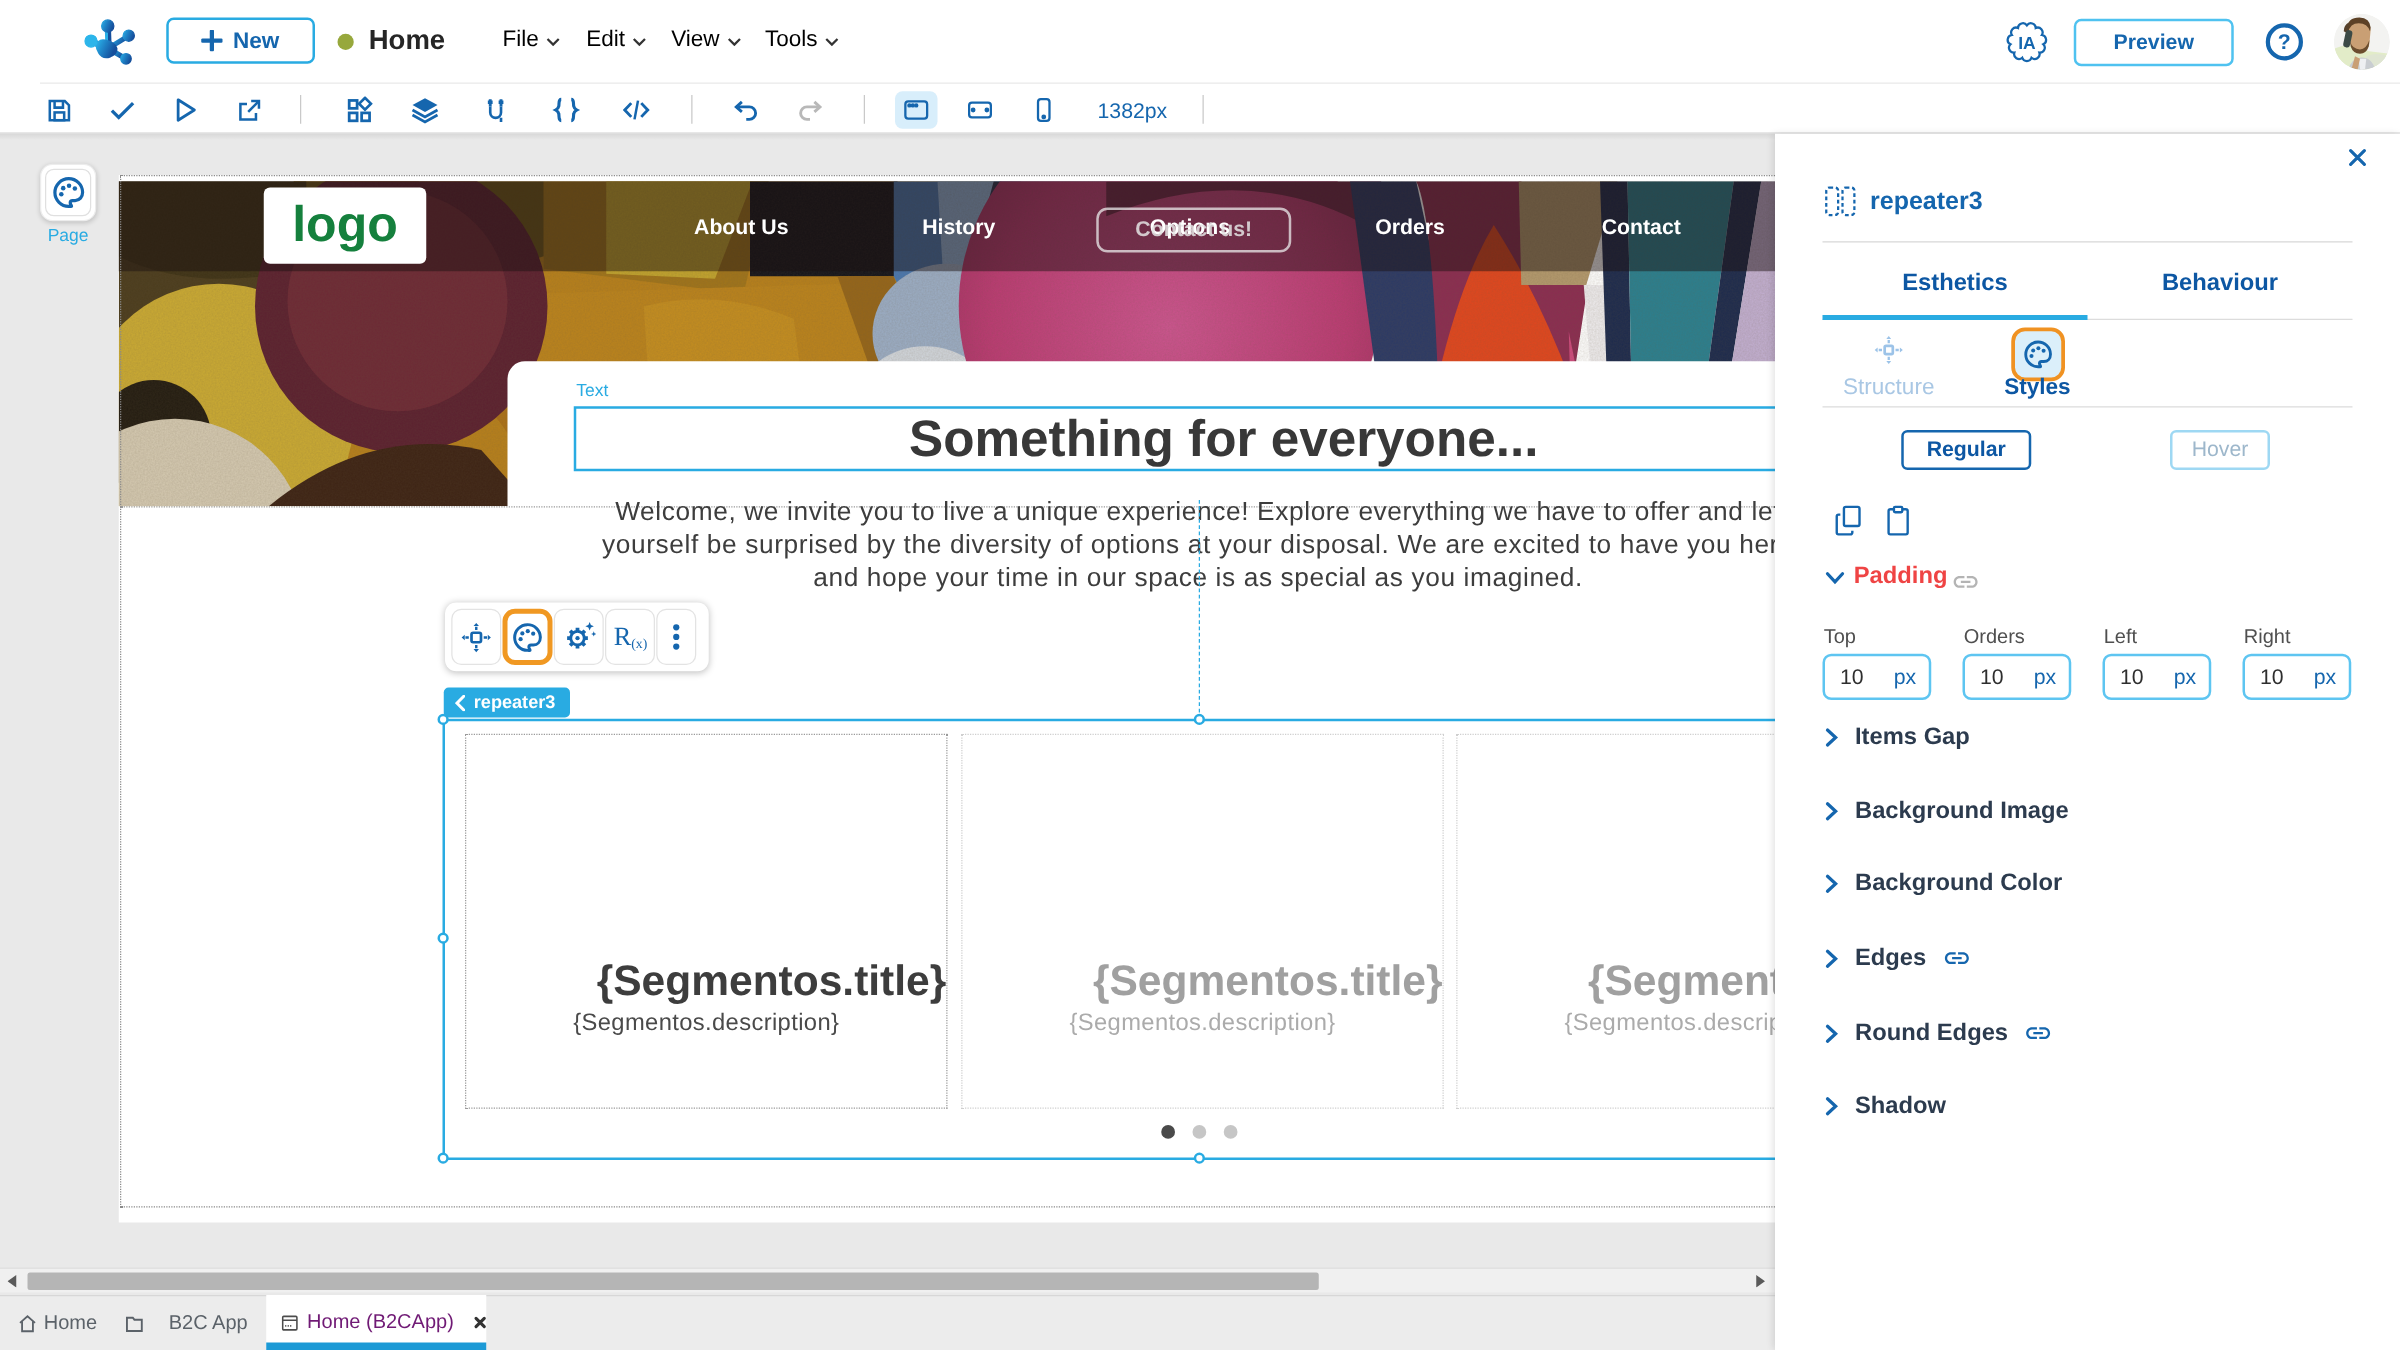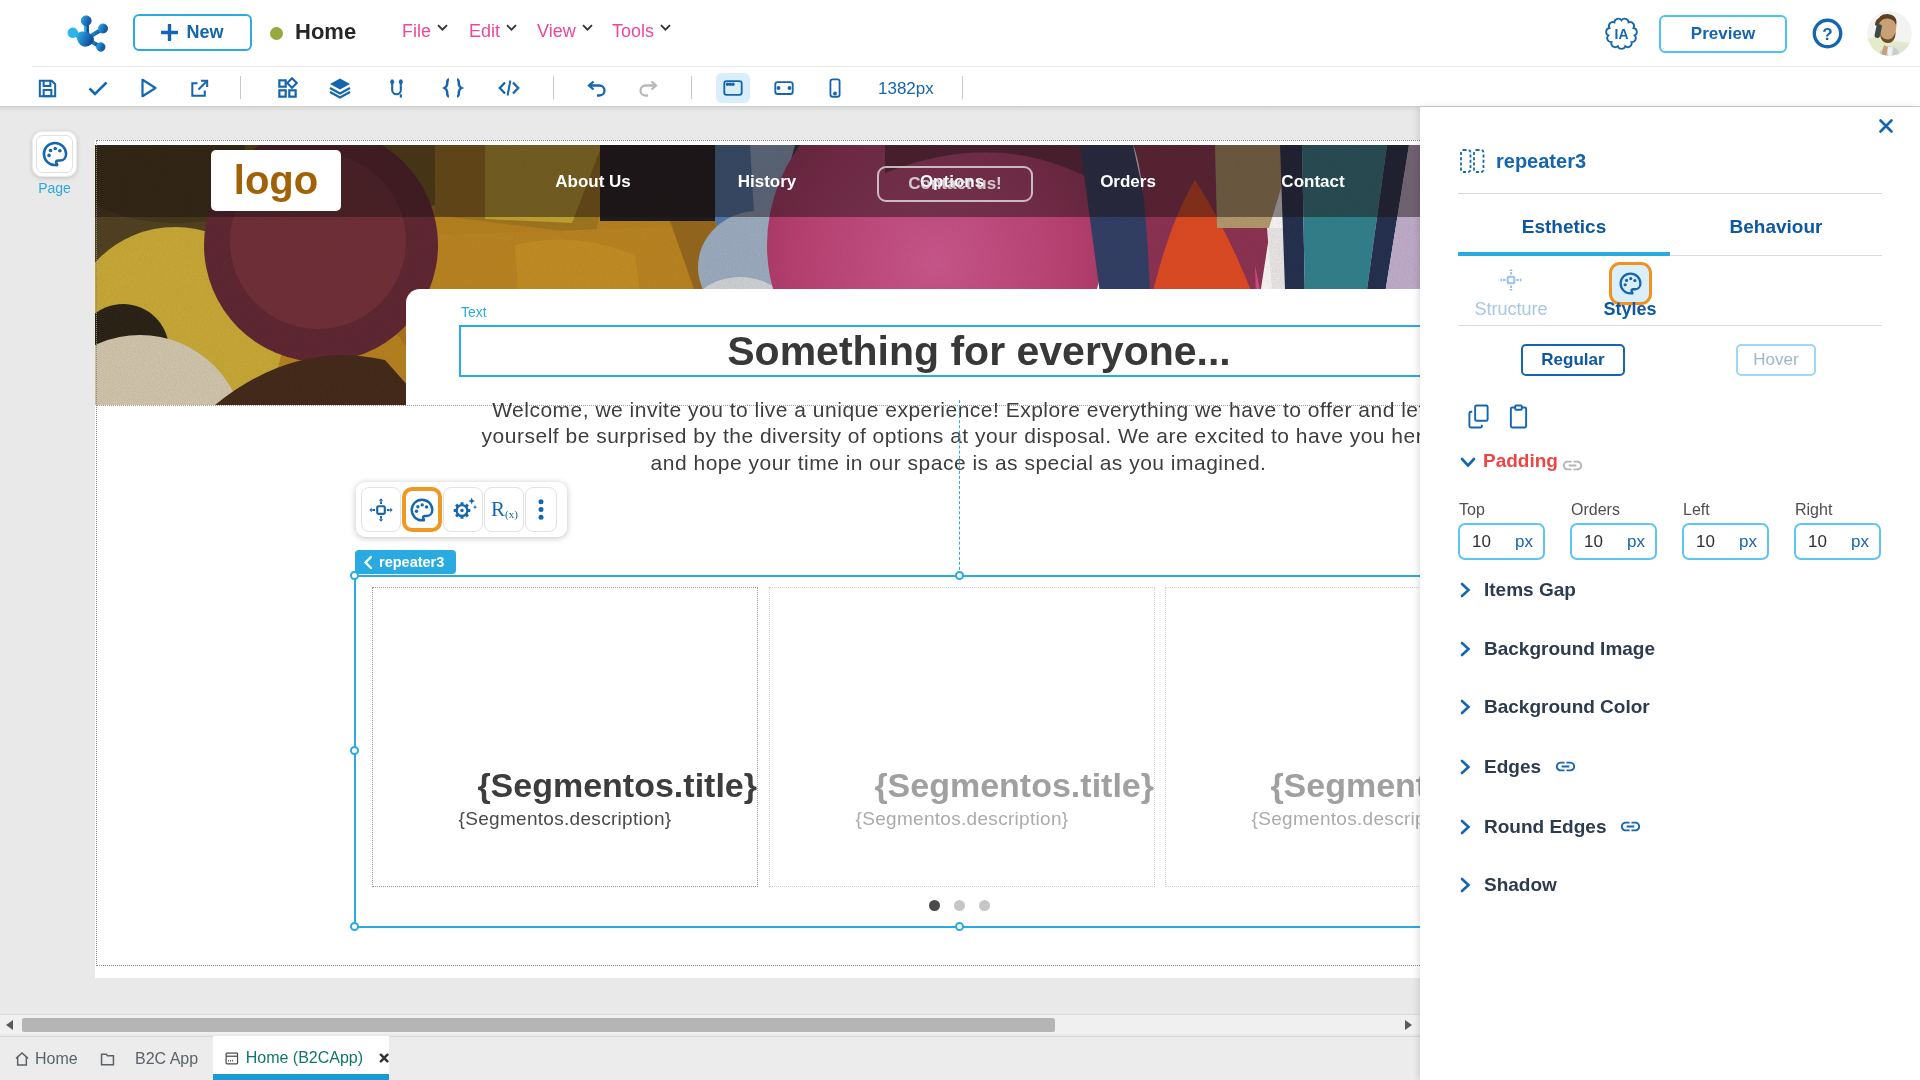--- a/index.html
+++ b/index.html
@@ -7,21 +7,21 @@
   .abs { position:absolute; }
   body { position:relative; }
   svg { display:block; }
 
   
   #topbar { position:absolute; left:0; top:0; width:1920px; height:67px; background:#fff; border-bottom:1px solid #e9e9e9;margin-left:32px; }
   #newbtn { position:absolute; left:101px; top:14px; width:119px; height:37px; border:2px solid #29abe2; border-radius:6px; background:#fff;
             display:flex; align-items:center; justify-content:center; gap:8px; color:#1566ae; font-weight:bold; font-size:18px; }
   #greendot { position:absolute; left:238px; top:27px; width:13px; height:13px; border-radius:50%; background:#97a83c; }
   #title { position:absolute; left:263px; top:19px; font-size:22px; font-weight:bold; color:#262626; }
-  .menu { position:absolute; top:21px; font-size:18px; color:#ec4899; display:flex; align-items:flex-start; gap:6px; }
+  .menu { position:absolute; top:21px; font-size:18px; color:#000000; display:flex; align-items:center; gap:6px; }
   .menu svg { margin-top:3px; }
 
   #iabadge { position:absolute; left:1572px; top:16px; }
   #previewbtn { position:absolute; left:1627px; top:15px; width:128px; height:38px; border:2px solid #4fc2f0; border-radius:6px; background:#fff;
                 color:#1566ae; font-weight:bold; font-size:17px; display:flex; align-items:center; justify-content:center; }
   #helpbtn { position:absolute; left:1780px; top:18px; }
   #avatar { position:absolute; left:1835px; top:11px; width:45px; height:45px; border-radius:50%; overflow:hidden; }
 
   
   #toolbar { position:absolute; left:0; top:68px; width:1920px; height:39px; background:#fff; border-bottom:1px solid #cfcfcf; }
@@ -36,21 +36,21 @@
   
   #pagebtn { position:absolute; left:32px; top:24px; width:45px; height:46px; background:#fff; border:1px solid #ececec; border-radius:10px;
              box-shadow:0 1px 4px rgba(0,0,0,0.18); display:flex; align-items:center; justify-content:center; }
   #pagebtn .inner { width:37px; height:38px; border:1px solid #e0e0e0; border-radius:7px; display:flex; align-items:center; justify-content:center;}
   #pagelbl { position:absolute; left:32px; top:73px; width:45px; text-align:center; color:#29abe2; font-size:14px; }
 
   
   #mural { position:absolute; left:0px; top:5px; width:1825px; height:260px; overflow:hidden; }
   #navover { position:absolute; left:0; top:5px; width:1825px; height:72px; background:rgba(28,17,16,0.47); }
   #logobox { position:absolute; left:116px; top:10px; width:130px; height:61px; background:#fff; border-radius:5px;
-             display:flex; align-items:center; justify-content:center; font-size:40px; font-weight:bold; color:#a16207; letter-spacing:0px; }
+             display:flex; align-items:center; justify-content:center; font-size:40px; font-weight:bold; color:#15803d; letter-spacing:0px; }
   .navitem { position:absolute; top:32px; color:#fff; font-weight:bold; font-size:17px; transform:translateX(-50%); }
   #ghostbtn { position:absolute; left:782px; top:26px; width:156px; height:36px; border:2px solid rgba(235,235,235,0.75); border-radius:9px;
               color:rgba(228,228,228,0.85); font-weight:bold; font-size:17px; display:flex; align-items:center; justify-content:center; }
 
   
   #card { position:absolute; left:311px; top:149px; width:1514px; height:262px; background:#fff; border-top-left-radius:14px; }
   #sectdots { position:absolute; left:1px; top:265px; width:1812px; height:0; border-top:1px dotted #9a9a9a; }
   #textlbl { position:absolute; left:366px; top:164px; color:#29abe2; font-size:14px; }
   #headingbox { position:absolute; left:364px; top:185px; width:1461px; height:52px; border:2px solid #29abe2;
                 display:flex; align-items:center; }
@@ -76,21 +76,21 @@
   .dot { position:absolute; top:760px; width:11px; height:11px; border-radius:50%; }
 
   
   #hscroll { position:absolute; left:0; top:1014px; width:1420px; height:20px; background:#f0f0f0; border-top:1px solid #dcdcdc; }
   #hthumb { position:absolute; left:22px; top:3px; width:1033px; height:14px; background:#b5b5b5; border-radius:2px; }
 
   
   #tabbar { position:absolute; left:0; top:1036px; width:1420px; height:44px; background:#ececec; border-top:1px solid #d7d7d7; }
   .btab { position:absolute; top:0; height:44px; display:flex; align-items:center; color:#5b6269; font-size:16px; }
   #activetab { position:absolute; left:213px; top:1036px; width:176px; height:44px; background:#fff; display:flex; align-items:center;
-               padding-left:12px; gap:7px; color:#0f766e; font-size:16px; white-space:nowrap; }
+               padding-left:12px; gap:7px; color:#701a75; font-size:16px; white-space:nowrap; }
   #activebar { position:absolute; left:213px; top:1074px; width:176px; height:6px; background:#1c9ad6; }
 
   
   #panel { position:absolute; left:1420px; top:107px; width:500px; height:973px; background:#fff; box-shadow:-2px 0 6px rgba(0,0,0,0.12); }
   #panel .px { color:#1566ae; }
   .sectrow { position:absolute; left:40px; display:flex; align-items:center; gap:13px; font-size:19px; font-weight:bold; color:#2c3b4e; }
   .pin { top:416px; width:87px; height:37px; border:2px solid #5ec5f1; border-radius:7px; display:flex; align-items:center;
          justify-content:space-between; padding:0 10px 0 12px; font-size:17px; color:#2e2e2e; background:#fff; }
 </style>
 </head>

